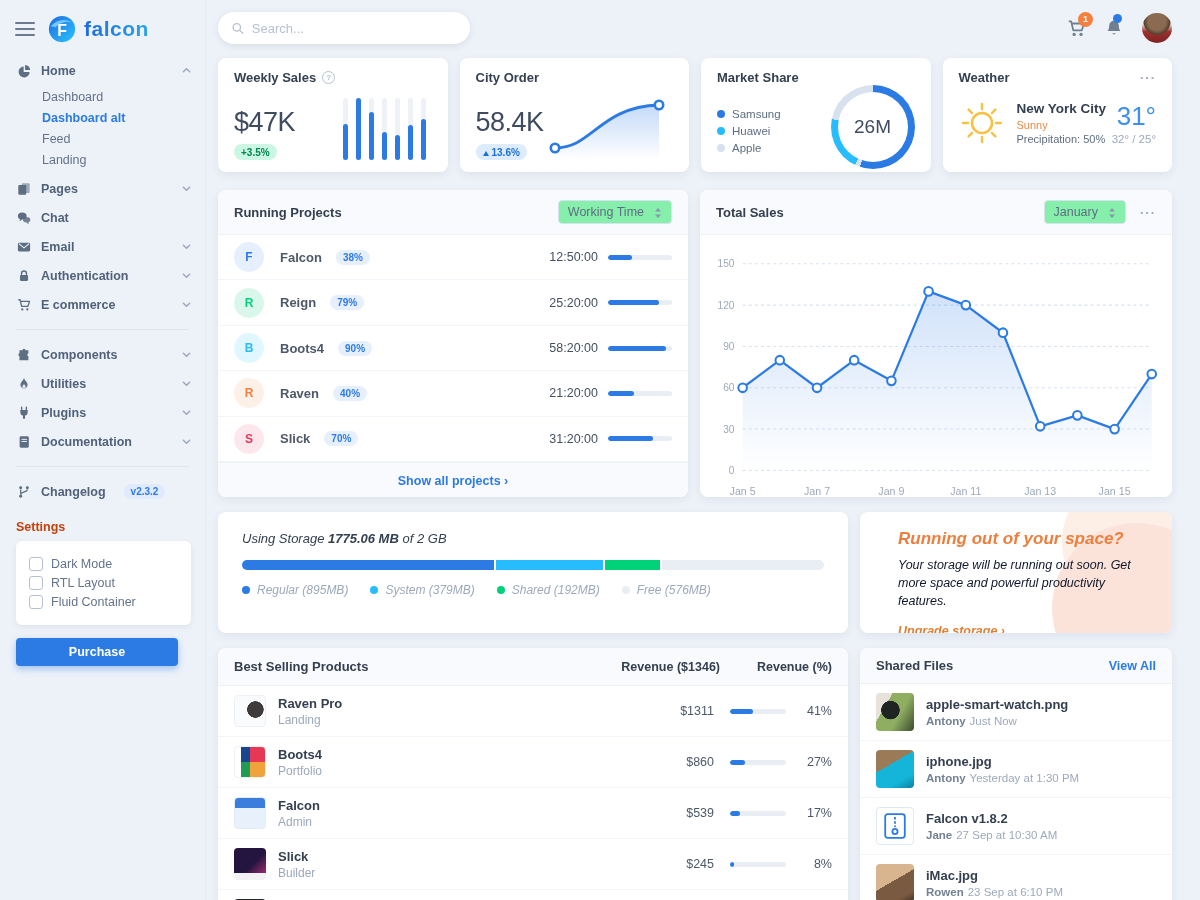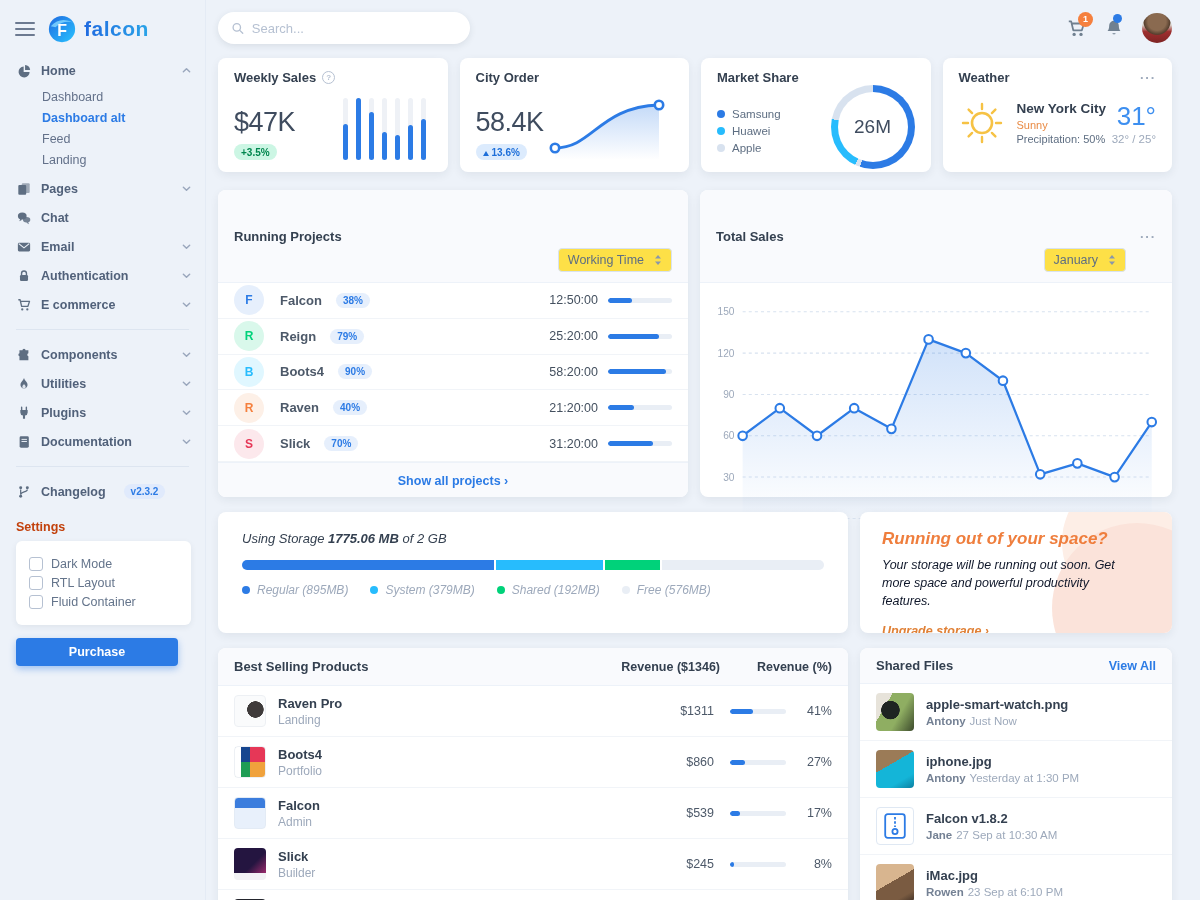--- a/index.html
+++ b/index.html
@@ -86,22 +86,22 @@
   .w-city { font-size:13.5px; font-weight:bold; color:#344050; }
   .w-cond { font-size:11px; color:#e98b45; margin-top:3px; }
   .w-precip { font-size:11px; color:#5e6e82; margin-top:2px; }
   .weather-right { margin-left:auto; text-align:right; }
   .w-temp { font-size:26px; font-weight:500; color:#3d8ff0; }
   .w-range { font-size:11.5px; color:#9da9bb; margin-top:1px; }
 
   
   .mid-row { display:flex; gap:12px; height:307px; margin-top:18px; }
   .projects-card { width:470px; flex:none; display:flex; flex-direction:column; }
-  .select-box { display:flex; align-items:center; gap:10px; border:1px solid #d8e2ef; border-radius:4px;
-    background:#fde047; padding:4px 9px; font-size:12.5px; color:#5e6e82; margin-left:auto; cursor:pointer;margin-top:48px; }
+  .select-box { display:flex; align-items:flex-end; gap:10px; border:1px solid #d8e2ef; border-radius:4px;
+    background:#86efac; padding:4px 9px; font-size:12.5px; color:#5e6e82; margin-left:auto; cursor:pointer; }
   .proj-rows { flex:1; display:flex; flex-direction:column; }
   .proj-row { display:flex; align-items:center; gap:10px; padding:0 16px; flex:1; border-bottom:1px solid #f1f4f8; }
   .p-avatar { width:30px; height:30px; border-radius:50%; display:flex; align-items:center; justify-content:center;
     font-size:12px; font-weight:bold; flex:none; }
   .p-name { font-size:13px; font-weight:600; color:#4d5969; margin:0 4px 0 6px; }
   .p-badge { font-size:10px; font-weight:bold; color:#2c7be5; background:#e6effc; border-radius:8px; padding:2px 7px; }
   .p-right { margin-left:auto; display:flex; align-items:center; gap:10px; }
   .p-time { font-size:12.5px; color:#44505f; }
   .track { width:64px; height:5px; background:#e9eef5; border-radius:3px; overflow:hidden; }
   .track-fill { height:100%; background:#2c7be5; border-radius:3px; }
@@ -114,21 +114,21 @@
   
   .storage-row { display:flex; gap:12px; height:121px; margin-top:15px;font-style:italic; }
   .storage-card { flex:1; padding:19px 24px; }
   .storage-title { font-size:13px; color:#344050; }
   .storage-title b { font-weight:bold; }
   .storage-bar { display:flex; gap:2px; height:10px; margin:14px 0 13px; }
   .seg { height:10px; }
   .seg:first-child { border-radius:5px 0 0 5px; }
   .seg:last-child { border-radius:0 5px 5px 0; }
   .storage-legend { display:flex; gap:22px; }
-  .space-card { width:312px; flex:none; padding:17px 22px; overflow:hidden; position:relative; }
+  .space-card { width:312px; flex:none; padding:17px 38px; overflow:hidden; position:relative; }
   .space-card .blob1 { position:absolute; right:-30px; top:-40px; width:140px; height:140px; border-radius:50%; background:#fdeee6; }
   .space-card .blob2 { position:absolute; right:-50px; bottom:-60px; width:170px; height:170px; border-radius:50%; background:#fbe3da; }
   .space-head { font-size:17px; font-weight:bold; color:#ef7e3d; position:relative; }
   .space-body { font-size:12.5px; color:#0f172a; line-height:1.45; margin-top:7px; width:240px; position:relative; }
   .space-link { display:inline-block; font-size:12.5px; font-weight:bold; color:#e08036; margin-top:14px; text-decoration:none; position:relative; cursor:pointer; }
 
   
   .bottom-row { display:flex; gap:12px; margin-top:15px; flex:1; }
   .products-card { flex:1; display:flex; flex-direction:column; overflow:hidden; }
   .bsp-header { display:flex; align-items:center; padding:11px 16px; background:#f9fafd; border-bottom:1px solid #edf2f9; border-radius:8px 8px 0 0; }

